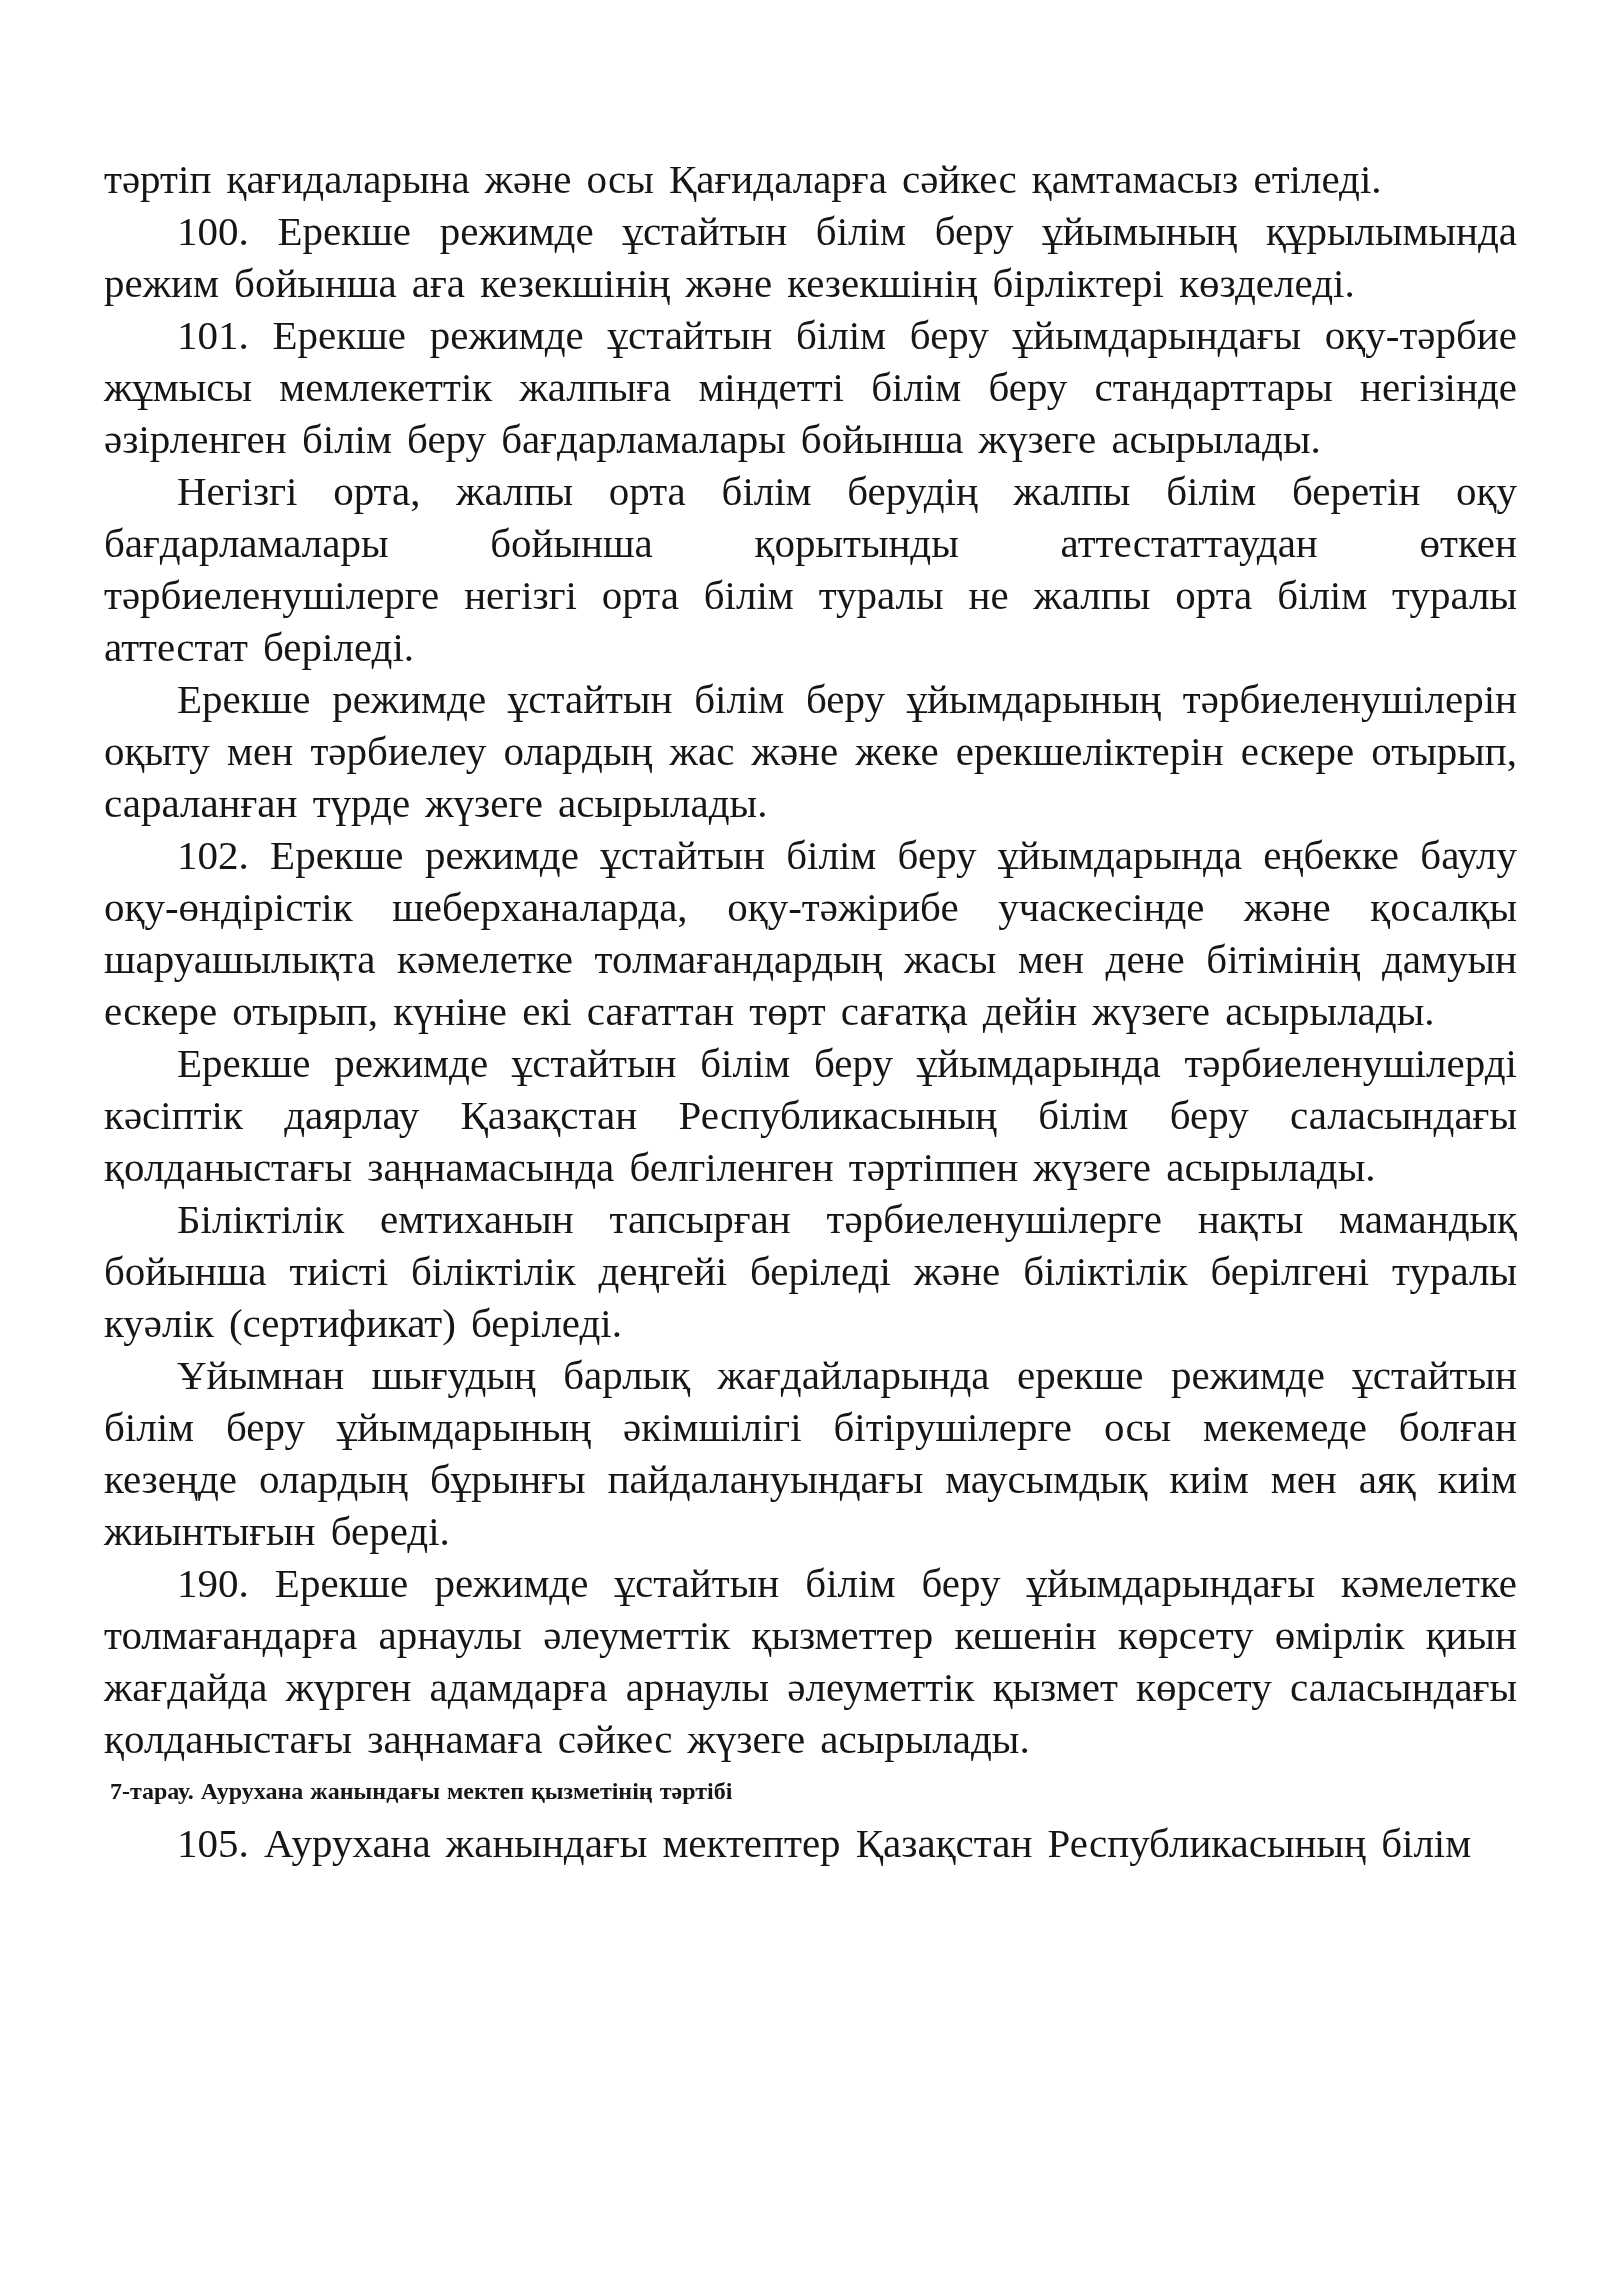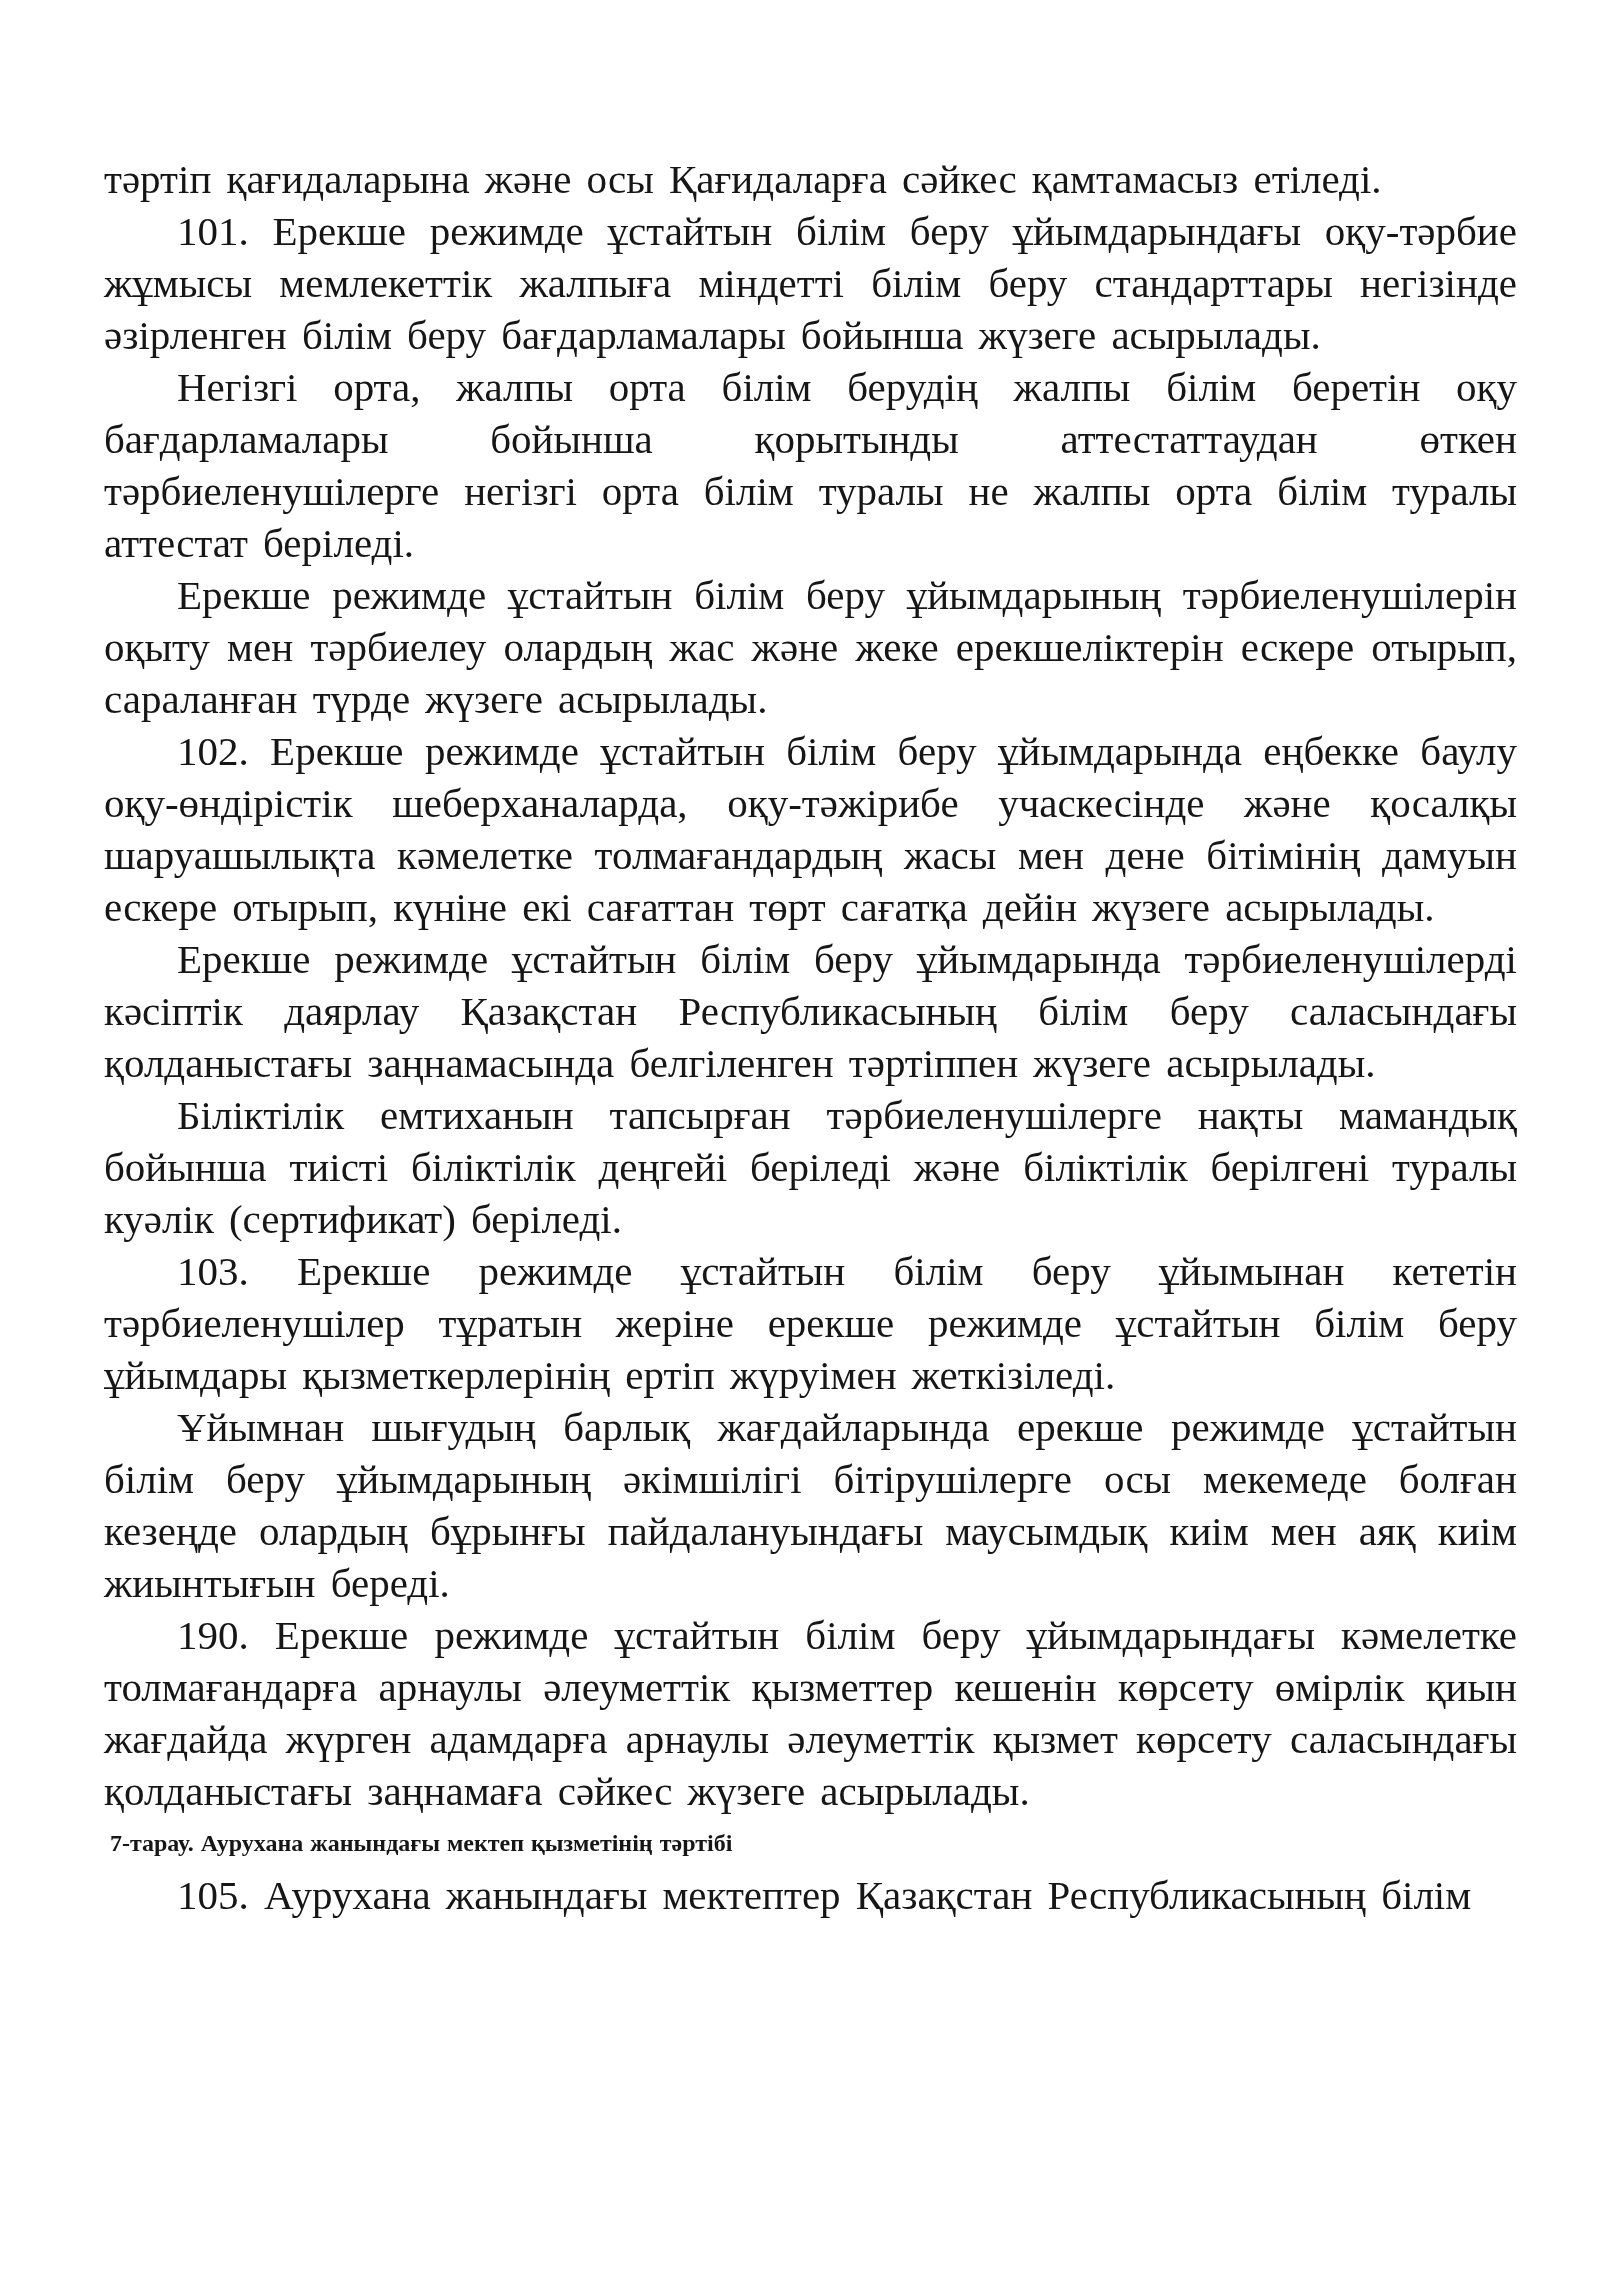--- a/index.html
+++ b/index.html
@@ -44,26 +44,26 @@
   p.amendment-note {
     
   }
 </style>
 </head>
 <body>
 
 <div class="page">
   <div class="content" id="doc-content">
       <p class="body-para">тәртіп қағидаларына және осы Қағидаларға сәйкес қамтамасыз етіледі.</p>
+      <p class="body-para indented">100. Ерекше режимде ұстайтын білім беру ұйымының құрылымында режим бойынша аға кезекшінің және кезекшінің бірліктері көзделеді.</p>
       <p class="body-para indented">101. Ерекше режимде ұстайтын білім беру ұйымдарындағы оқу-тәрбие жұмысы мемлекеттік жалпыға міндетті білім беру стандарттары негізінде әзірленген білім беру бағдарламалары бойынша жүзеге асырылады.</p>
       <p class="body-para indented">Негізгі орта, жалпы орта білім берудің жалпы білім беретін оқу бағдарламалары бойынша қорытынды аттестаттаудан өткен тәрбиеленушілерге негізгі орта білім туралы не жалпы орта білім туралы аттестат беріледі.</p>
       <p class="body-para indented">Ерекше режимде ұстайтын білім беру ұйымдарының тәрбиеленушілерін оқыту мен тәрбиелеу олардың жас және жеке ерекшеліктерін ескере отырып, сараланған түрде жүзеге асырылады.</p>
       <p class="body-para indented">102. Ерекше режимде ұстайтын білім беру ұйымдарында еңбекке баулу оқу-өндірістік шеберханаларда, оқу-тәжірибе учаскесінде және қосалқы шаруашылықта кәмелетке толмағандардың жасы мен дене бітімінің дамуын ескере отырып, күніне екі сағаттан төрт сағатқа дейін жүзеге асырылады.</p>
       <p class="body-para indented">Ерекше режимде ұстайтын білім беру ұйымдарында тәрбиеленушілерді кәсіптік даярлау Қазақстан Республикасының білім беру саласындағы қолданыстағы заңнамасында белгіленген тәртіппен жүзеге асырылады.</p>
       <p class="body-para indented">Біліктілік емтиханын тапсырған тәрбиеленушілерге нақты мамандық бойынша тиісті біліктілік деңгейі беріледі және біліктілік берілгені туралы куәлік (сертификат) беріледі.</p>
-      <p class="body-para indented">103. Ерекше режимде ұстайтын білім беру ұйымынан кететін тәрбиеленушілер тұратын жеріне ерекше режимде ұстайтын білім беру ұйымдары қызметкерлерінің ертіп жүруімен жеткізіледі.</p>
       <p class="body-para indented">Ұйымнан шығудың барлық жағдайларында ерекше режимде ұстайтын білім беру ұйымдарының әкімшілігі бітірушілерге осы мекемеде болған кезеңде олардың бұрынғы пайдалануындағы маусымдық киім мен аяқ киім жиынтығын береді.</p>
       <p class="body-para indented">190. Ерекше режимде ұстайтын білім беру ұйымдарындағы кәмелетке толмағандарға арнаулы әлеуметтік қызметтер кешенін көрсету өмірлік қиын жағдайда жүрген адамдарға арнаулы әлеуметтік қызмет көрсету саласындағы қолданыстағы заңнамаға сәйкес жүзеге асырылады.</p>
       <p class="chapter-heading">7-тарау. Аурухана жанындағы мектеп қызметінің тәртібі</p>
       <p class="body-para indented">105. Аурухана жанындағы мектептер Қазақстан Республикасының білім</p>
     </div>
 </div>
 
 
 </body></html>

